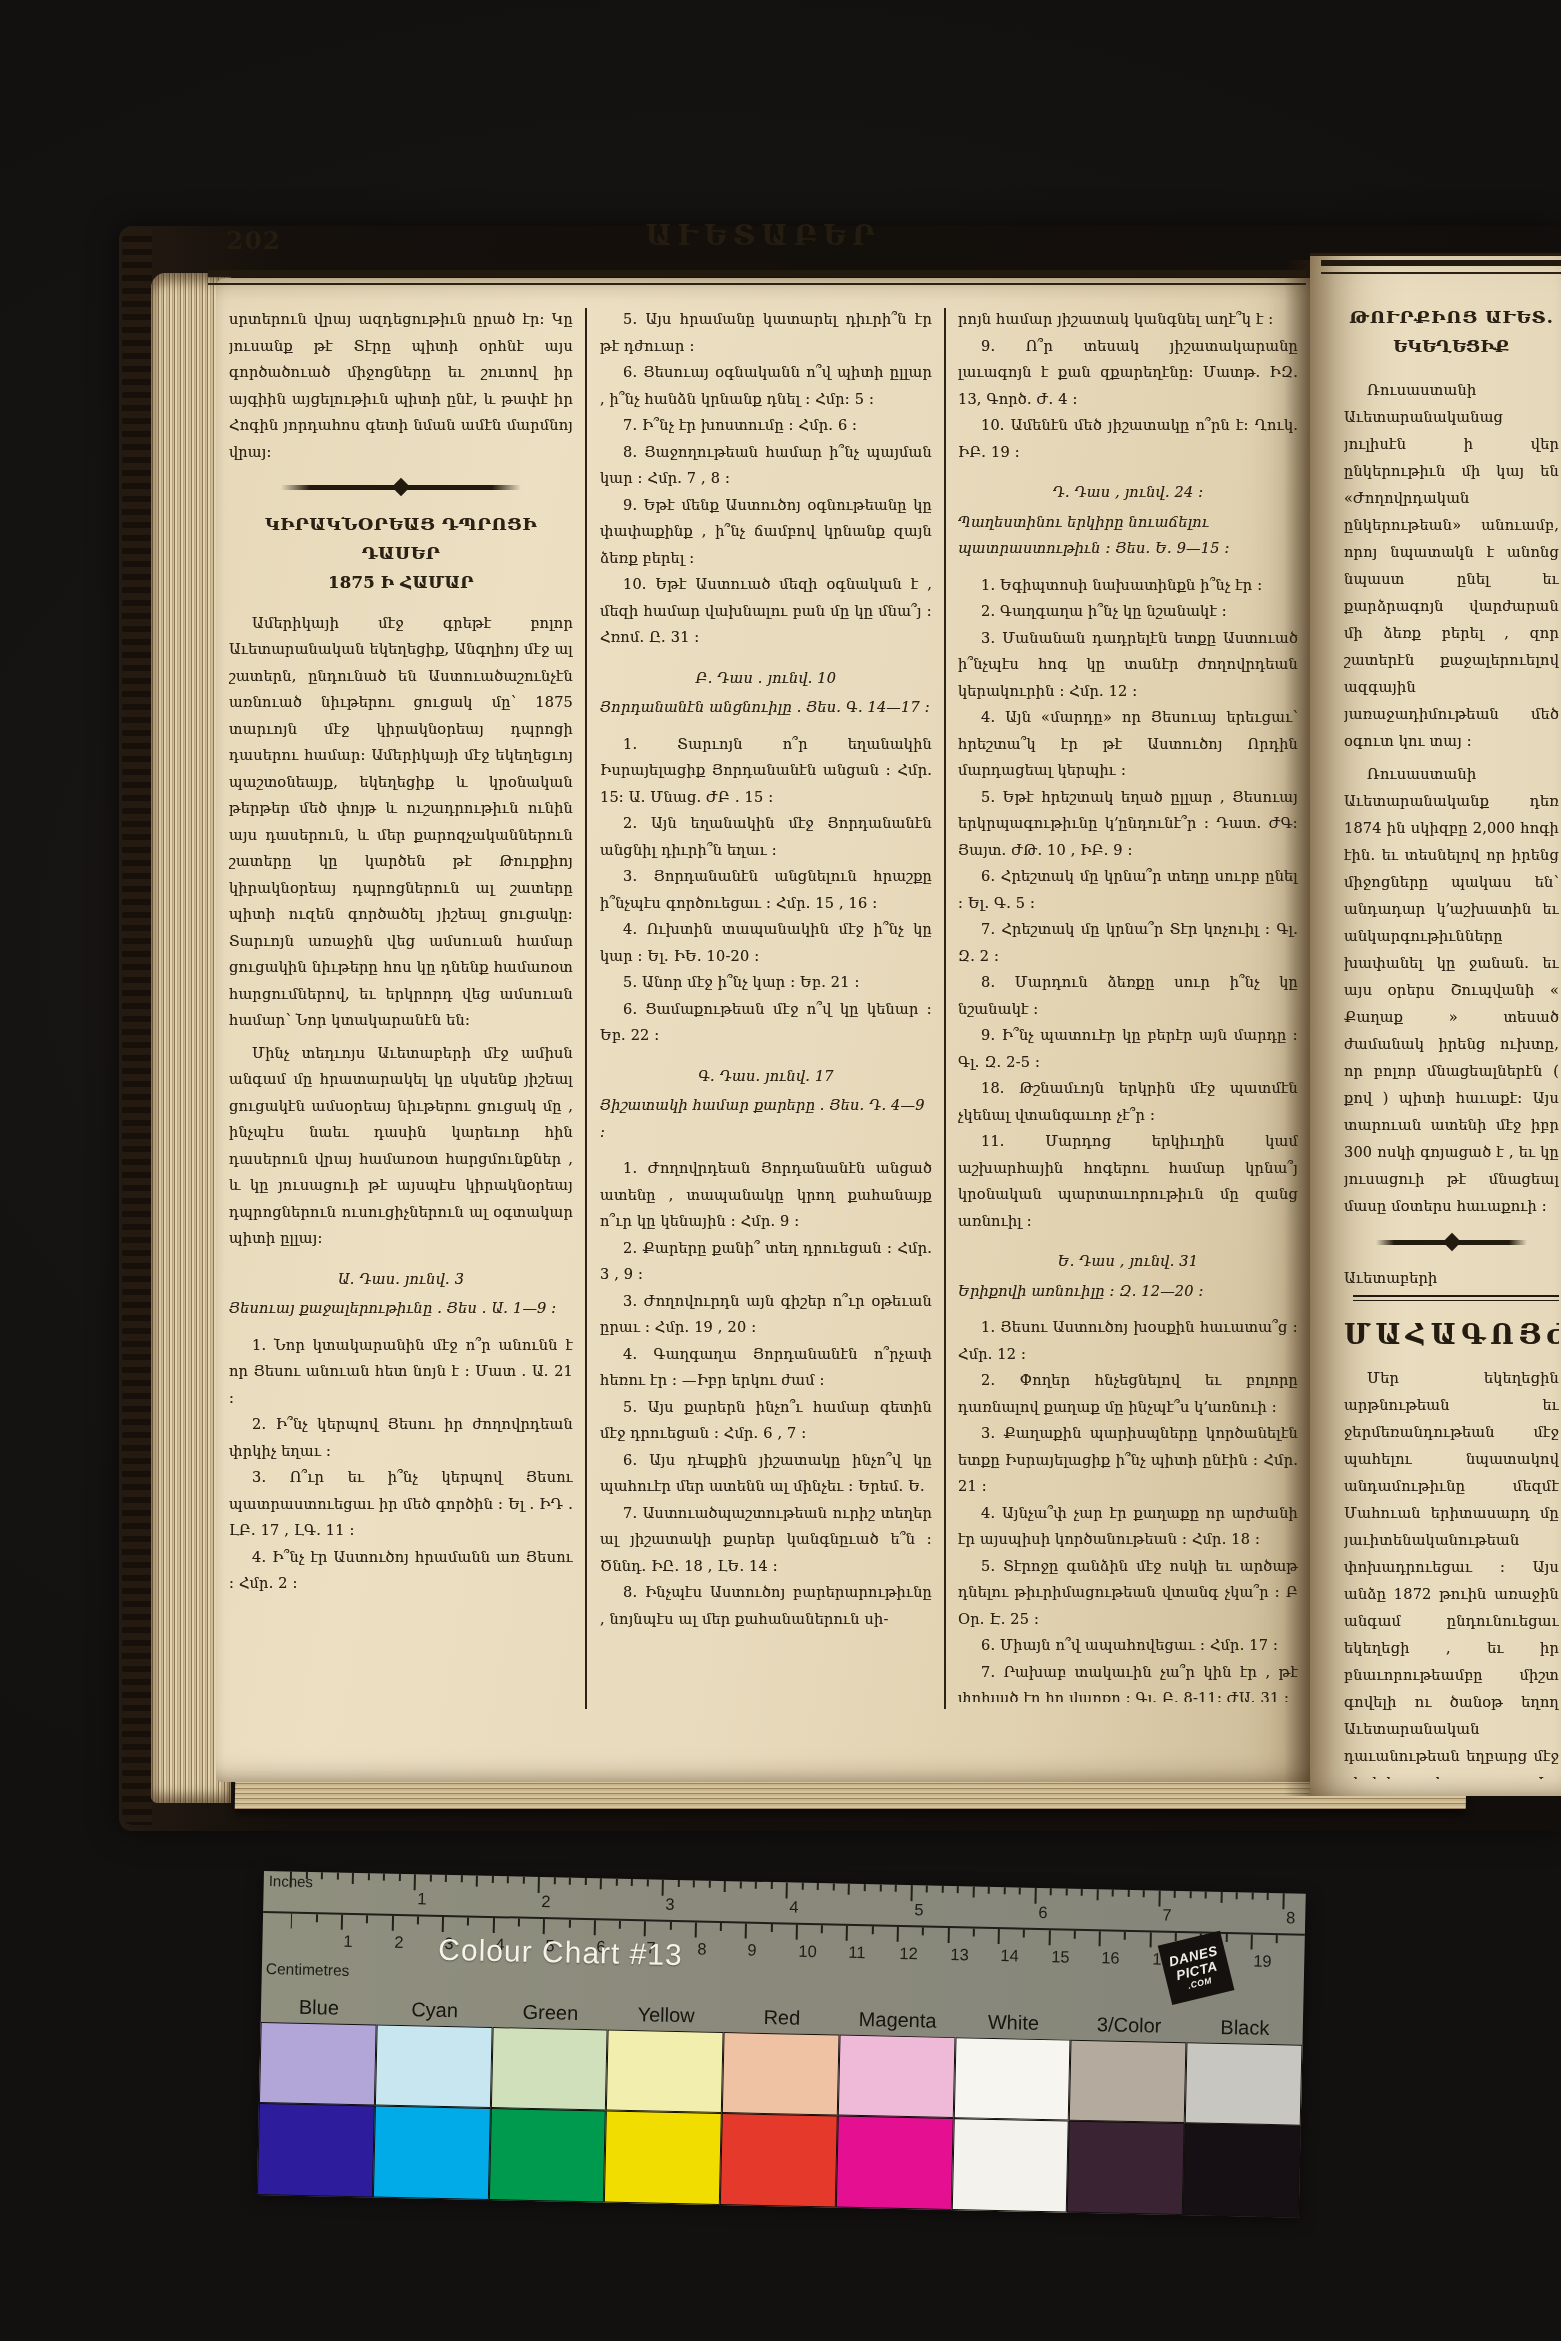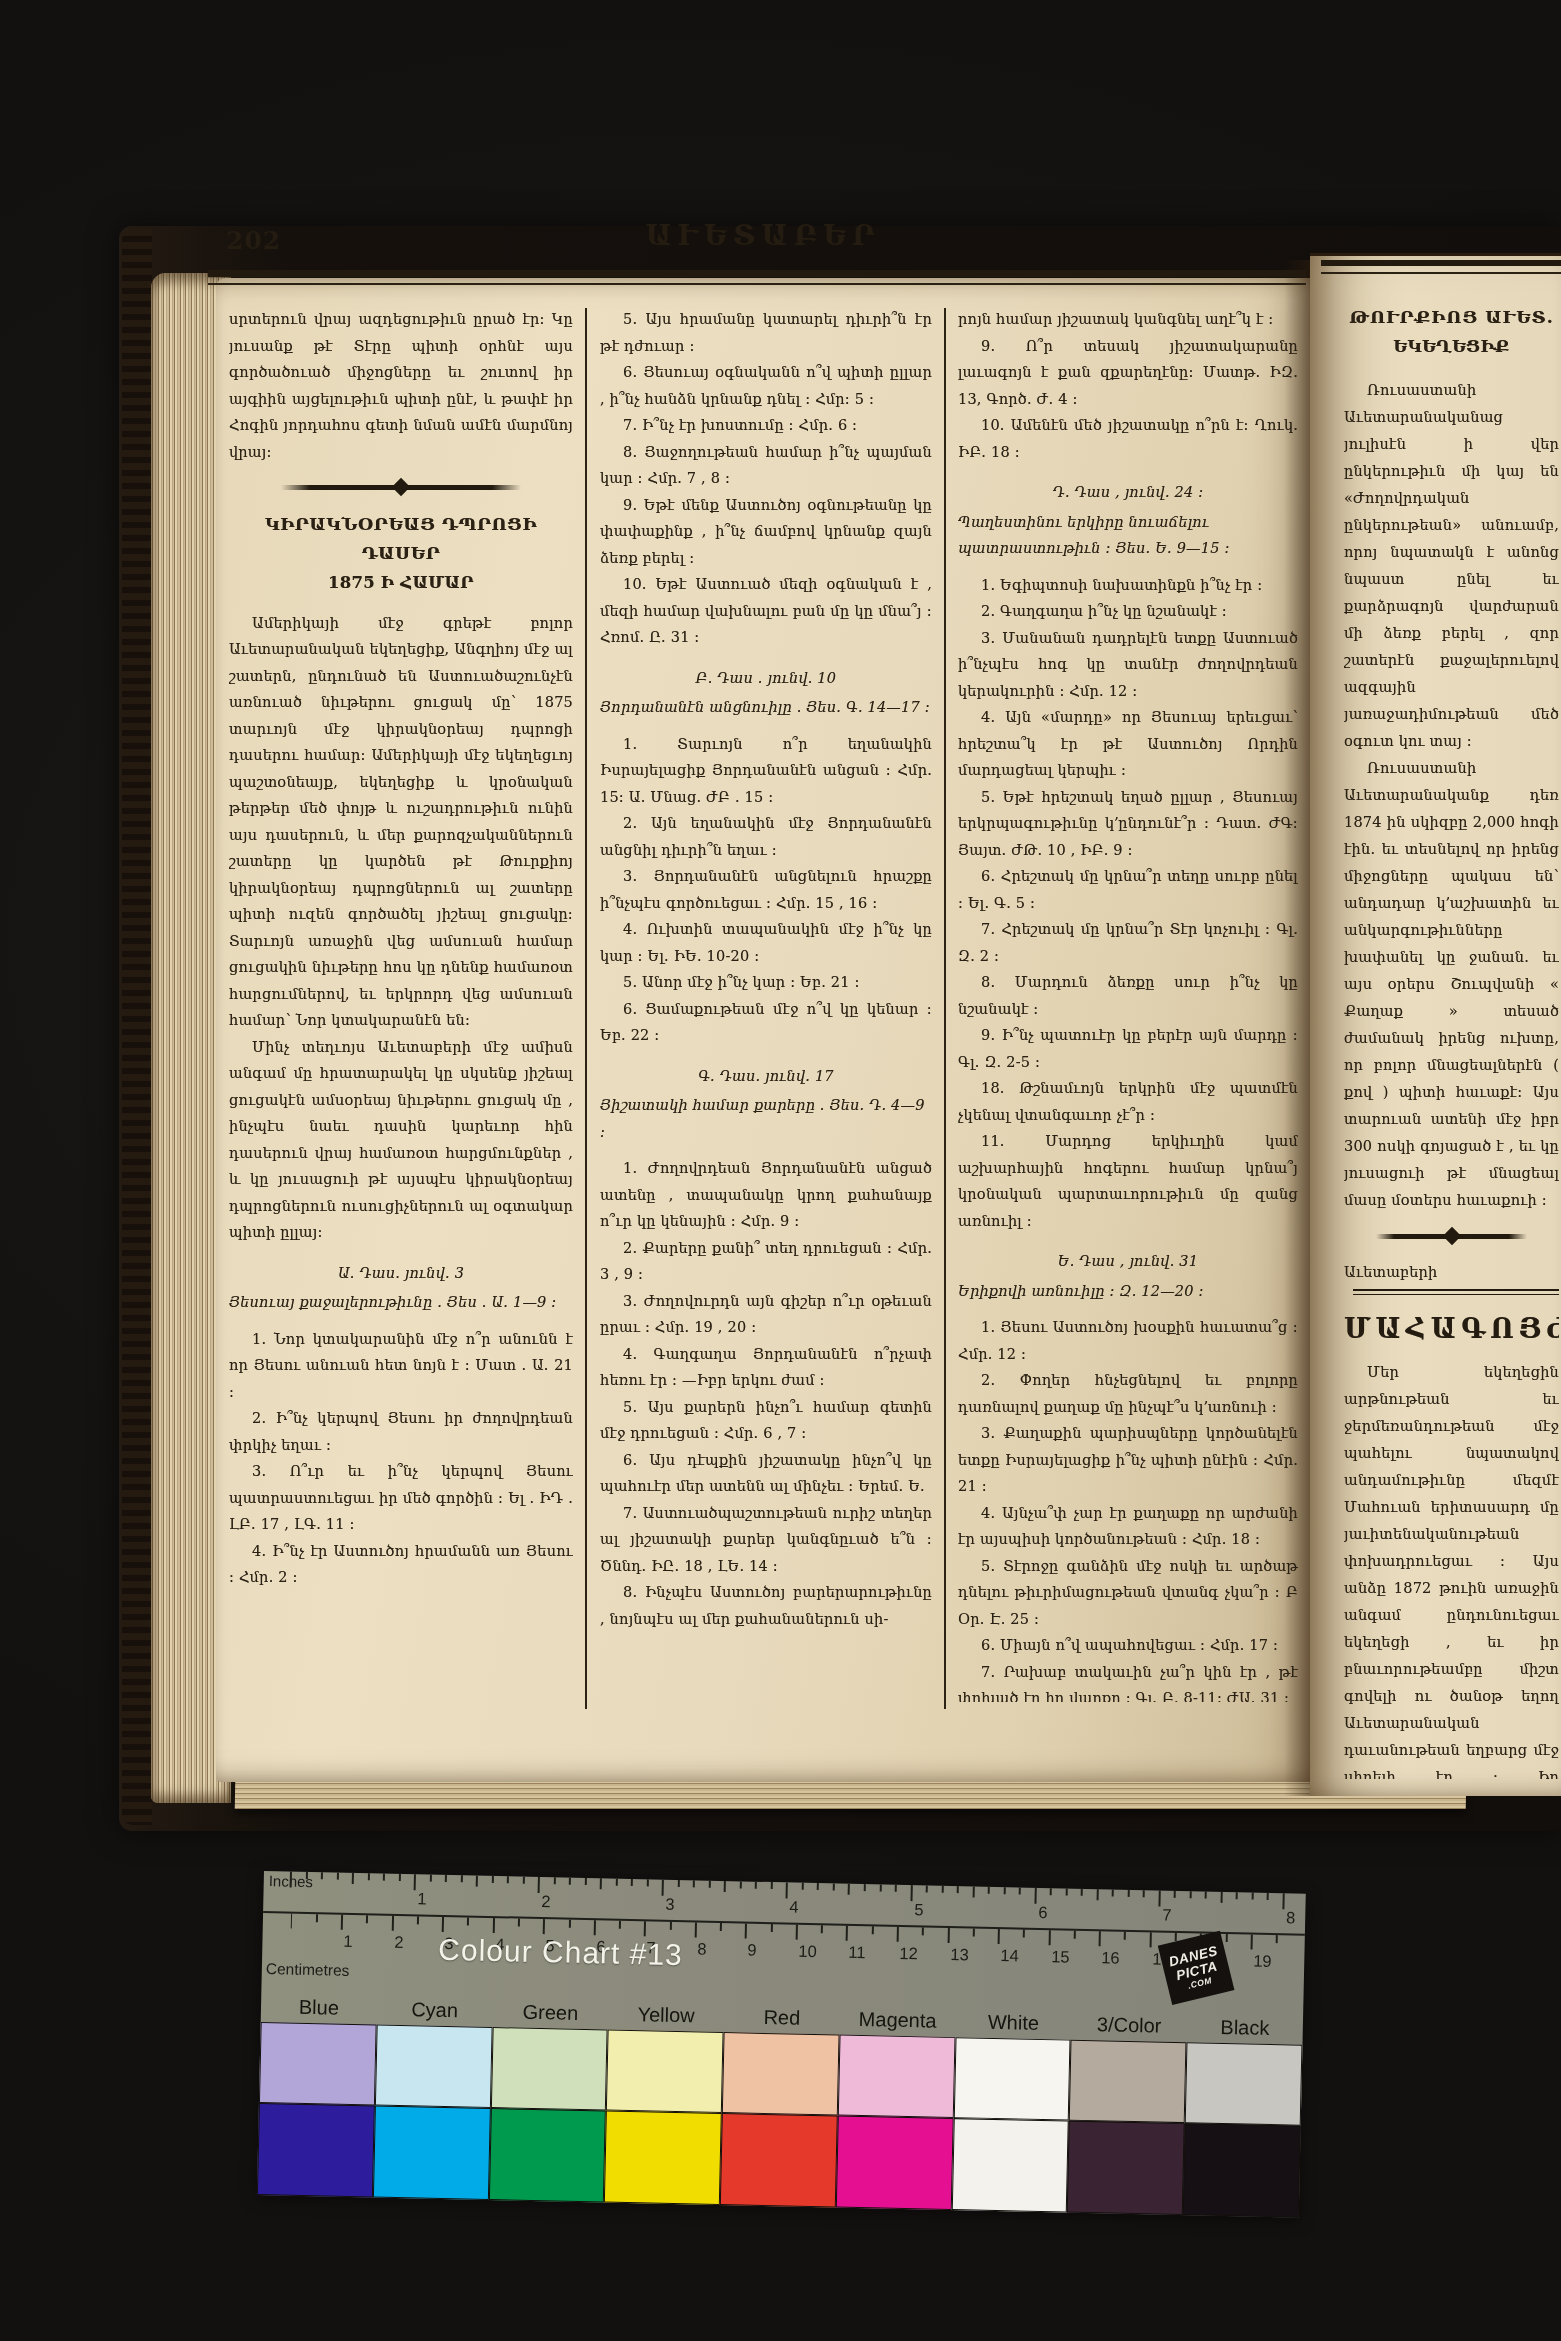--- a/index.html
+++ b/index.html
@@ -43,21 +43,21 @@
   .rp-rule2{position:absolute;left:1321px;top:272px;width:240px;height:2px;background:#2a2112;}
   
   .col{position:absolute;top:306px;height:1412px;overflow:hidden;font-size:14.5px;line-height:26.5px;
        color:#2a2114;text-shadow:0 0 0.5px rgba(36,26,12,.45);letter-spacing:0.2px;}
   .col1{left:229px;width:344px;}
   .col2{left:600px;width:332px;}
   .col3{left:958px;width:340px;height:1396px;}
   .colrule{position:absolute;top:308px;width:1.5px;height:1401px;background:#2c2315;}
   .cr1{left:585px;} .cr2{left:944px;}
   .para{text-align:justify;}
-  .para.ind{text-indent:23px;}
+  .para.ind{text-indent:23px;margin-top:6px;}
   .item{text-align:justify;text-indent:23px;}
   .sec-line{text-align:center;font-style:italic;margin:14px 0 3px;}
   .sec-sub{text-align:left;font-style:italic;margin:1px 0 10px;}
   .sec-title{text-align:center;font-weight:bold;font-size:17.5px;letter-spacing:0.5px;margin-top:13px;line-height:29px;}
   .sec-title2{text-align:center;font-weight:bold;font-size:16.5px;margin:1px 0 13px;line-height:28px;}
   .divider{position:relative;height:4.5px;margin:20px auto 20px;width:70%;
            background:linear-gradient(90deg,rgba(34,26,14,0),#221a0e 12%,#221a0e 88%,rgba(34,26,14,0));}
   .divider::after{content:"";position:absolute;left:50%;top:50%;width:13px;height:13px;background:#221a0e;
            transform:translate(-50%,-50%) rotate(45deg);}
   
@@ -151,21 +151,21 @@
       <div class="item">4. Գաղգաղա Յորդանանէն ո՞րչափ հեռու էր ։ —Իբր երկու ժամ ։</div>
       <div class="item">5. Այս քարերն ինչո՞ւ համար գետին մէջ դրուեցան ։ Հմր. 6 , 7 ։</div>
       <div class="item">6. Այս դէպքին յիշատակը ինչո՞վ կը պահուէր մեր ատենն ալ մինչեւ ։ Երեմ. Ե.</div>
       <div class="item">7. Աստուածպաշտութեան ուրիշ տեղեր ալ յիշատակի քարեր կանգնըւած ե՞ն ։ Ծննդ. ԻԸ. 18 , ԼԵ. 14 ։</div>
       <div class="item">8. Ինչպէս Աստուծոյ բարերարութիւնը , նոյնպէս ալ մեր քահանաներուն սի-</div>
     </div>
   <div class="colrule cr2"></div>
   <div class="col col3">
       <div class="para">րոյն համար յիշատակ կանգնել աղէ՞կ է ։</div>
       <div class="item">9. Ո՞ր տեսակ յիշատակարանը լաւագոյն է քան զքարեղէնը։ Մատթ. ԻԶ. 13, Գործ. Ժ. 4 ։</div>
-      <div class="item">10. Ամենէն մեծ յիշատակը ո՞րն է։ Ղուկ. ԻԲ. 18 ։</div>
+      <div class="item">10. Ամենէն մեծ յիշատակը ո՞րն է։ Ղուկ. ԻԲ. 19 ։</div>
       <div class="sec-line">Դ. Դաս , յունվ. 24 ։</div>
       <div class="sec-sub">Պաղեստինու երկիրը նուաճելու պատրաստութիւն ։ Յես. Ե. 9—15 ։</div>
       <div class="item">1. Եգիպտոսի նախատինքն ի՞նչ էր ։</div>
       <div class="item">2. Գաղգաղա ի՞նչ կը նշանակէ ։</div>
       <div class="item">3. Մանանան դադրելէն ետքը Աստուած ի՞նչպէս հոգ կը տանէր ժողովրդեան կերակուրին ։ Հմր. 12 ։</div>
       <div class="item">4. Այն «մարդը» որ Յեսուայ երեւցաւ՝ հրեշտա՞կ էր թէ Աստուծոյ Որդին մարդացեալ կերպիւ ։</div>
       <div class="item">5. Եթէ հրեշտակ եղած ըլլար , Յեսուայ երկրպագութիւնը կ՚ընդունէ՞ր ։ Դատ. ԺԳ։ Յայտ. ԺԹ. 10 , ԻԲ. 9 ։</div>
       <div class="item">6. Հրեշտակ մը կրնա՞ր տեղը սուրբ ընել ։ Ել. Գ. 5 ։</div>
       <div class="item">7. Հրեշտակ մը կրնա՞ր Տէր կոչուիլ ։ Գլ. Զ. 2 ։</div>
       <div class="item">8. Մարդուն ձեռքը սուր ի՞նչ կը նշանակէ ։</div>

